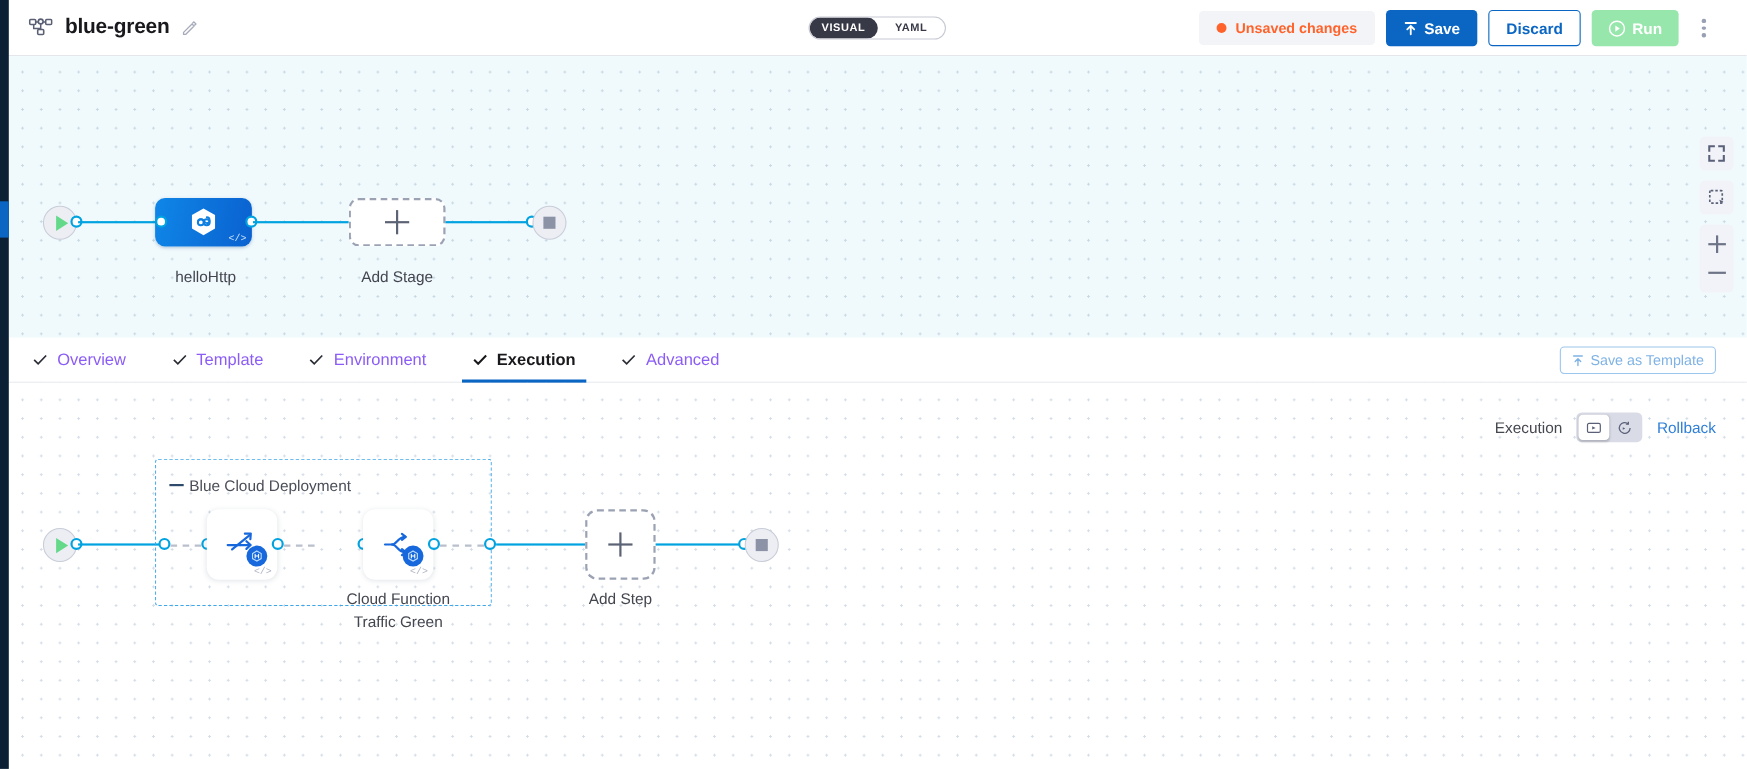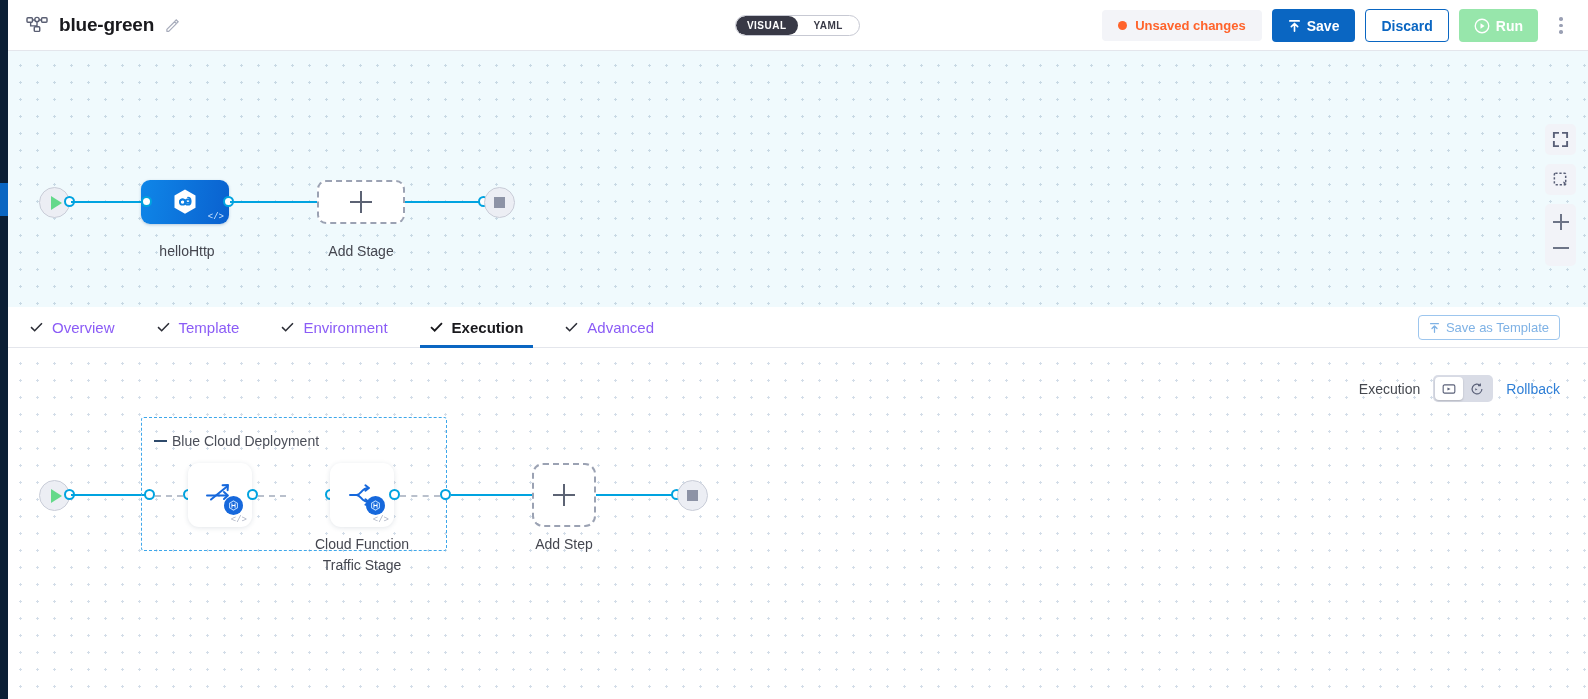--- a/index.html
+++ b/index.html
@@ -41,21 +41,21 @@
     display: flex; align-items: center; overflow: hidden;
   }
   .seg {
     flex: 1; height: 100%; display: flex; align-items: center; justify-content: center;
     font-size: 10px; font-weight: bold; letter-spacing: 0.5px; cursor: pointer;
   }
   .seg.on { background: #383946; color: #fff; border-radius: 11px; }
   .seg.off { color: #383946; }
 
   .hdr-right {
-    position: absolute; right: 14px; top: 0; height: 51px;
+    position: absolute; right: 26px; top: 0; height: 51px;
     display: flex; align-items: center; gap: 10px;
   }
   .unsaved {
     height: 31px; padding: 0 16px; border-radius: 4px; background: #f3f4f8;
     display: flex; align-items: center; gap: 8px;
     font-size: 13px; font-weight: bold; color: #ff632b;
   }
   .dot-orange { width: 9px; height: 9px; border-radius: 50%; background: #ff632b; }
   .btn {
     height: 33px; border-radius: 4px; display: flex; align-items: center;
@@ -491,21 +491,21 @@
           </svg>
         </span>
         <span class="code-mark grey">&lt;/&gt;</span>
       </div>
     </div>
     <div class="node" style="left:381px; top:141px;">
         <div class="port"></div>
       </div>
     <div class="node-label" style="left:294px; top:186px; width:120px;">
       <div>Cloud Function</div>
-      <div>Traffic Stage</div>
+      <div>Traffic Green</div>
     </div>
 
     <div class="node wire-dash" style="left:392px; top:146.5px; width:40px;"></div>
     <div class="node" style="left:432px; top:141px;">
         <div class="port"></div>
       </div>
 
     <div class="node wire" style="left:443px; top:145.5px; width:81px;"></div>
 
     <div class="node" style="left:524px; top:115px;">

